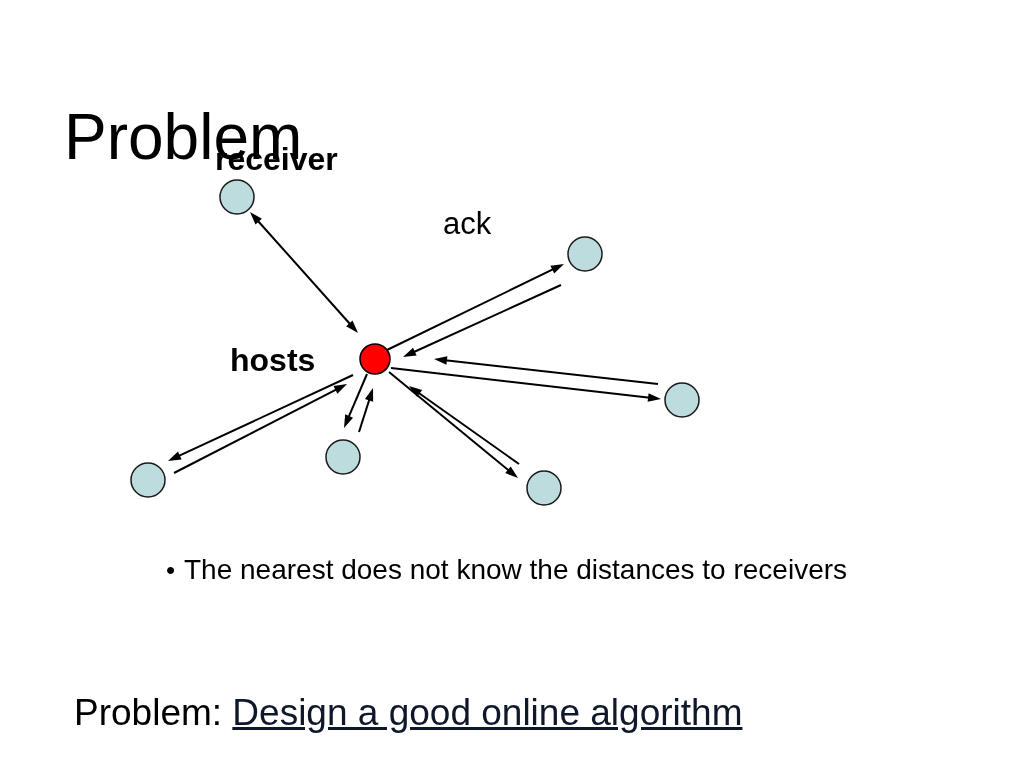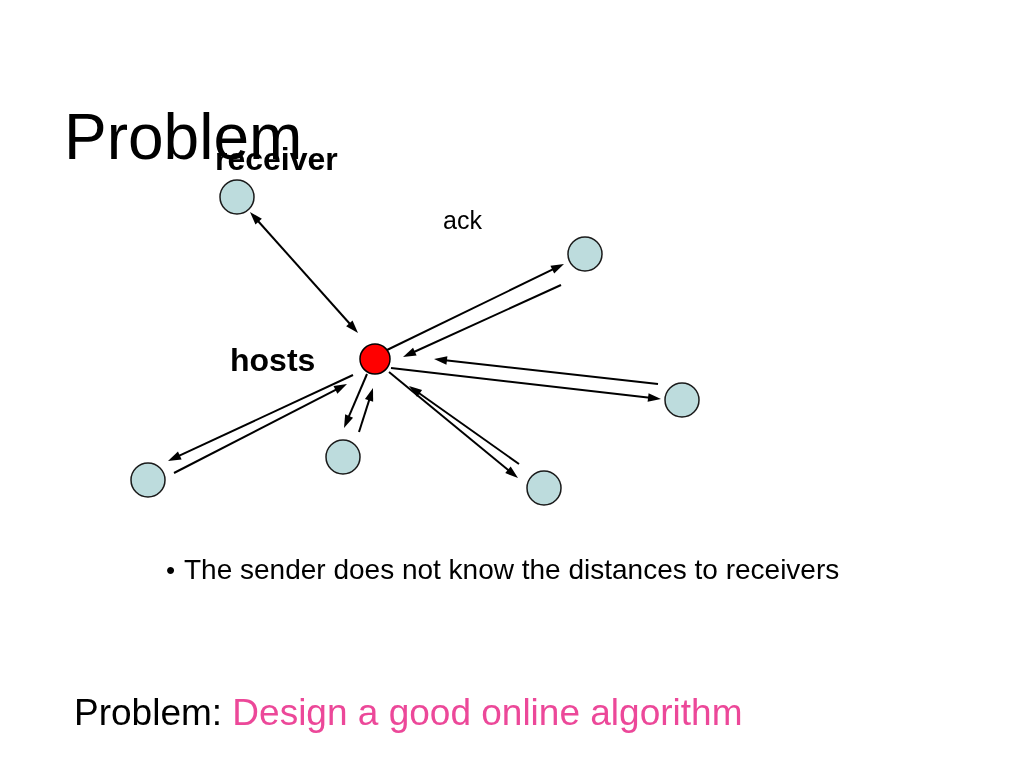--- a/index.html
+++ b/index.html
@@ -36,21 +36,21 @@
     font-size: 32px;
     line-height: 1.1;
     white-space: nowrap;
   }
   .label-receiver { left: 215px; top: 142px; }
   .label-sender  { left: 230px; top: 343px; }
   .label-ack {
     position: absolute;
     left: 443px;
     top: 207px;
-    font-size: 25px;
+    font-size: 31px;
     font-weight: 400;
     line-height: 1.1;
     white-space: nowrap;
   }
   .bullets {
     position: absolute;
     left: 166px;
     top: 552px;
     font-size: 28px;
   }
@@ -113,20 +113,20 @@
 
   <h1 class="slide-title">Problem</h1>
 
   <div class="node-label label-receiver">receiver</div>
 
   <div class="node-label label-sender">hosts</div>
 
   <div class="label-ack">ack</div>
 
   <div class="bullets" id="bullets">
-      <div class="bullet-line"><span class="bullet-dot">•</span><span>The sender does not know the distances to receivers</span></div>
+      <div class="bullet-line"><span class="bullet-dot">•</span><span>The nearest does not know the distances to receivers</span></div>
     </div>
 
   <div class="footer">
-    <span>Problem: </span><span id="footer-highlight" style="color: #ec4899;">Design a good online algorithm</span>
+    <span>Problem: </span><span id="footer-highlight" style="color: #0f172a; text-decoration: underline;">Design a good online algorithm</span>
   </div>
 
 </div>
 
 </body></html>

